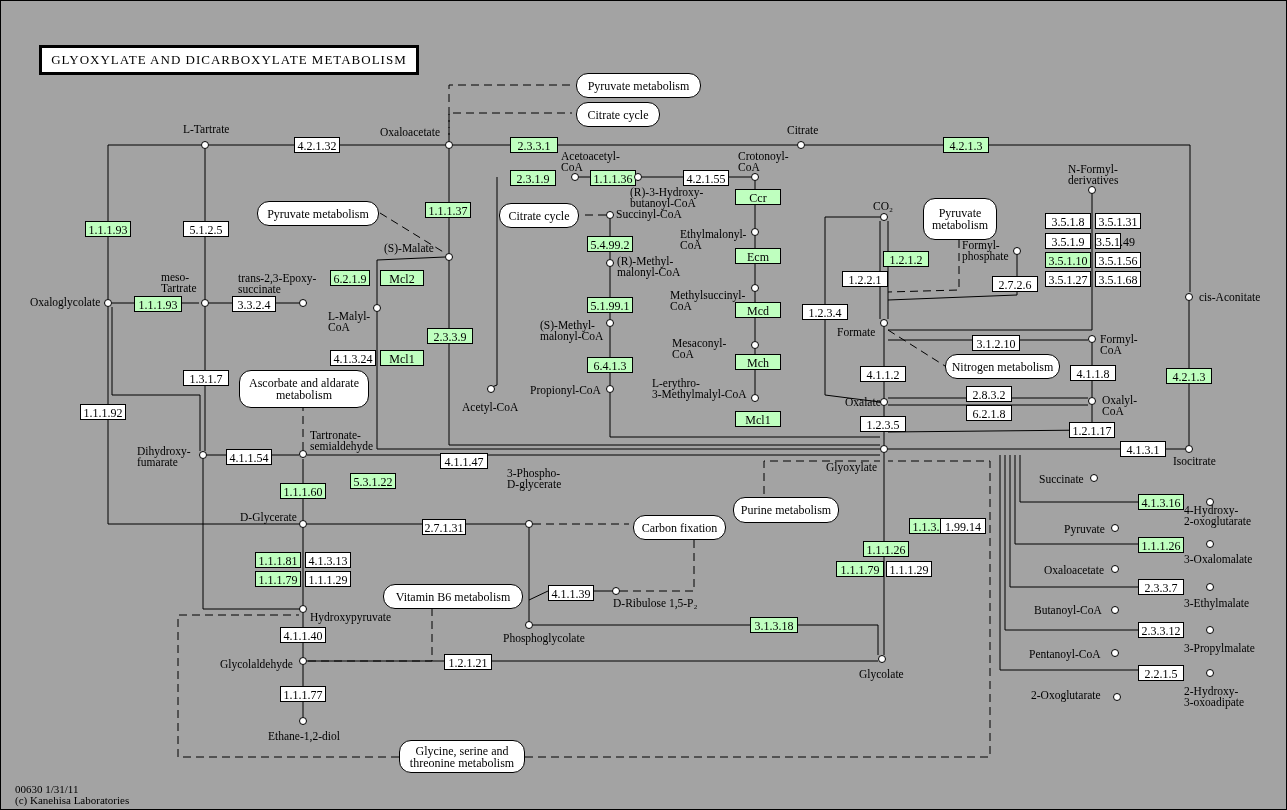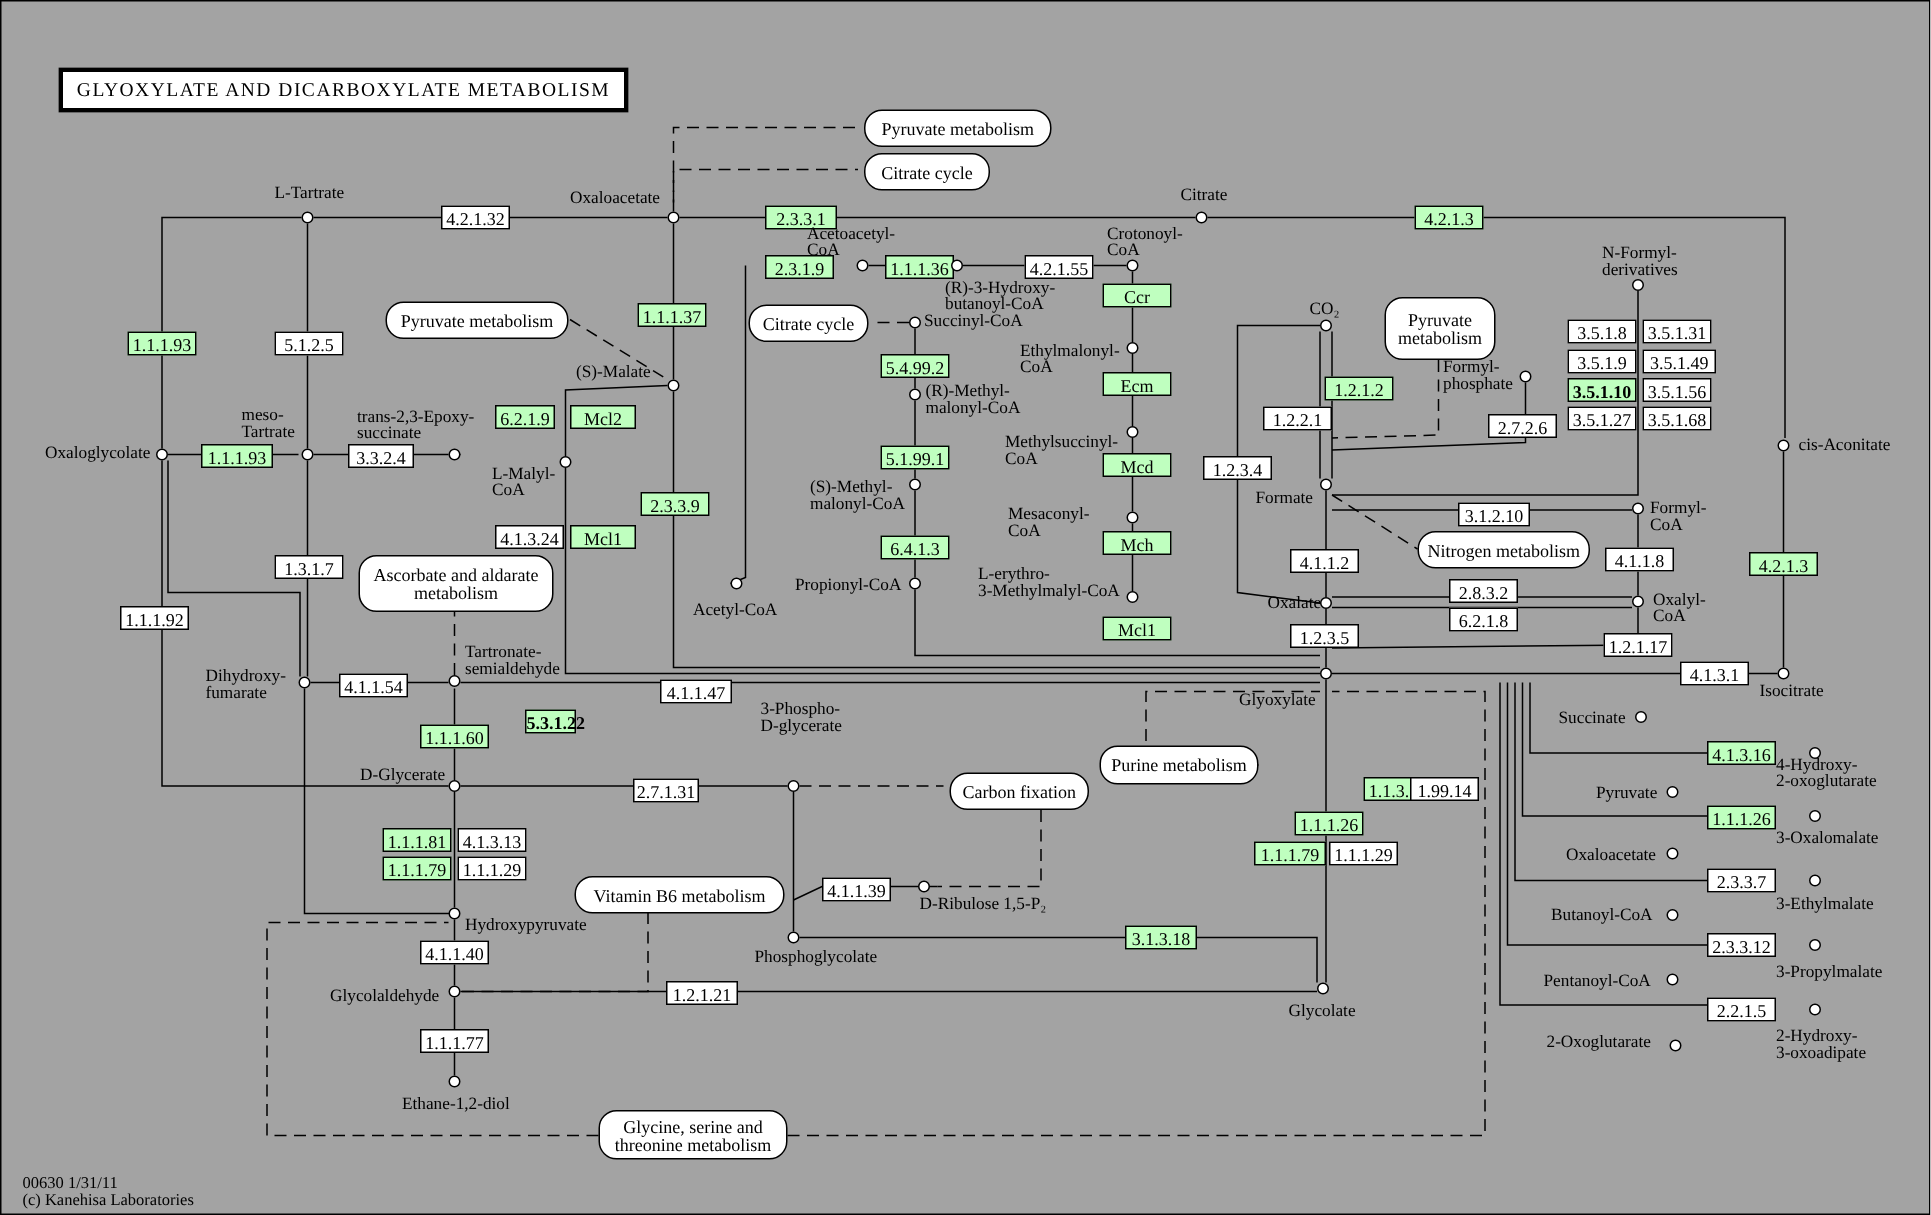--- a/index.html
+++ b/index.html
@@ -109,22 +109,22 @@
       <div class="enz" style="left: 183px; top: 221px; width: 46px;">5.1.2.5</div>
       <div class="enz hl" style="left: 425px; top: 202px; width: 46px;">1.1.1.37</div>
       <div class="enz hl" style="left: 587px; top: 236px; width: 46px;">5.4.99.2</div>
       <div class="enz hl" style="left: 735px; top: 248px; width: 46px;">Ecm</div>
       <div class="enz hl" style="left: 883px; top: 251px; width: 46px;">1.2.1.2</div>
       <div class="enz" style="left: 842px; top: 271px; width: 46px;">1.2.2.1</div>
       <div class="enz" style="left: 992px; top: 276px; width: 46px;">2.7.2.6</div>
       <div class="enz" style="left: 1045px; top: 213px; width: 46px;">3.5.1.8</div>
       <div class="enz" style="left: 1095px; top: 213px; width: 46px;">3.5.1.31</div>
       <div class="enz" style="left: 1045px; top: 233px; width: 46px;">3.5.1.9</div>
-      <div class="enz" style="left: 1095px; top: 233px; width: 49px;">3.5.1.49</div>
-      <div class="enz hl" style="left: 1045px; top: 252px; width: 46px; font-weight: bold;">3.5.1.10</div>
+      <div class="enz" style="left: 1095px; top: 233px; width: 26px;">3.5.1.49</div>
+      <div class="enz hl" style="left: 1045px; top: 252px; width: 46px;">3.5.1.10</div>
       <div class="enz" style="left: 1095px; top: 252px; width: 46px;">3.5.1.56</div>
       <div class="enz" style="left: 1045px; top: 271px; width: 46px;">3.5.1.27</div>
       <div class="enz" style="left: 1095px; top: 271px; width: 46px;">3.5.1.68</div>
       <div class="enz hl" style="left: 134px; top: 296px; width: 48px;">1.1.1.93</div>
       <div class="enz" style="left: 232px; top: 296px; width: 44px;">3.3.2.4</div>
       <div class="enz hl" style="left: 330px; top: 270px; width: 40px;">6.2.1.9</div>
       <div class="enz hl" style="left: 380px; top: 270px; width: 44px;">Mcl2</div>
       <div class="enz hl" style="left: 587px; top: 297px; width: 46px;">5.1.99.1</div>
       <div class="enz hl" style="left: 735px; top: 302px; width: 46px;">Mcd</div>
       <div class="enz" style="left: 802px; top: 304px; width: 46px;">1.2.3.4</div>
@@ -141,21 +141,21 @@
       <div class="enz" style="left: 80px; top: 404px; width: 46px;">1.1.1.92</div>
       <div class="enz hl" style="left: 735px; top: 411px; width: 46px;">Mcl1</div>
       <div class="enz" style="left: 966px; top: 386px; width: 46px;">2.8.3.2</div>
       <div class="enz" style="left: 966px; top: 405px; width: 46px;">6.2.1.8</div>
       <div class="enz" style="left: 860px; top: 416px; width: 46px;">1.2.3.5</div>
       <div class="enz" style="left: 1069px; top: 422px; width: 46px;">1.2.1.17</div>
       <div class="enz" style="left: 226px; top: 449px; width: 46px;">4.1.1.54</div>
       <div class="enz" style="left: 440px; top: 453px; width: 48px;">4.1.1.47</div>
       <div class="enz" style="left: 1120px; top: 441px; width: 46px;">4.1.3.1</div>
       <div class="enz hl" style="left: 280px; top: 483px; width: 46px;">1.1.1.60</div>
-      <div class="enz hl" style="left: 350px; top: 473px; width: 34px; font-weight: bold;">5.3.1.22</div>
+      <div class="enz hl" style="left: 350px; top: 473px; width: 46px;">5.3.1.22</div>
       <div class="enz hl" style="left: 1138px; top: 494px; width: 46px;">4.1.3.16</div>
       <div class="enz" style="left: 422px; top: 519px; width: 44px;">2.7.1.31</div>
       <div class="enz hl" style="left: 889px; top: 518px; width: 46px; margin-left: 20px;">1.1.3.15</div>
       <div class="enz" style="left: 940px; top: 518px; width: 46px;">1.99.14</div>
       <div class="enz hl" style="left: 863px; top: 541px; width: 46px;">1.1.1.26</div>
       <div class="enz hl" style="left: 836px; top: 561px; width: 48px;">1.1.1.79</div>
       <div class="enz" style="left: 886px; top: 561px; width: 46px;">1.1.1.29</div>
       <div class="enz hl" style="left: 255px; top: 552px; width: 46px;">1.1.1.81</div>
       <div class="enz" style="left: 305px; top: 552px; width: 46px;">4.1.3.13</div>
       <div class="enz hl" style="left: 1138px; top: 537px; width: 46px;">1.1.1.26</div>
@@ -183,21 +183,21 @@
       <div class="map" style="left: 383px; top: 584px; width: 140px; height: 25px; white-space: pre;">Vitamin B6 metabolism</div>
       <div class="map" style="left: 399px; top: 740px; width: 126px; height: 33px; white-space: pre;">Glycine, serine and
 threonine metabolism</div>
       <div class="cpd" style="left: 201px; top: 141px;"></div>
       <div class="lbl" style="left: 183px; top: 124px;">L-Tartrate</div>
       <div class="cpd" style="left: 445px; top: 141px;"></div>
       <div class="lbl" style="left: 380px; top: 127px;">Oxaloacetate</div>
       <div class="cpd" style="left: 797px; top: 141px;"></div>
       <div class="lbl" style="left: 787px; top: 125px;">Citrate</div>
       <div class="cpd" style="left: 571px; top: 173px;"></div>
-      <div class="lbl" style="left: 538px; top: 151px;">Acetoacetyl-
+      <div class="lbl" style="left: 561px; top: 151px;">Acetoacetyl-
 CoA</div>
       <div class="cpd" style="left: 634px; top: 173px;"></div>
       <div class="lbl" style="left: 630px; top: 187px;">(R)-3-Hydroxy-
 butanoyl-CoA</div>
       <div class="cpd" style="left: 751px; top: 173px;"></div>
       <div class="lbl" style="left: 738px; top: 151px;">Crotonoyl-
 CoA</div>
       <div class="cpd" style="left: 1088px; top: 186px;"></div>
       <div class="lbl" style="left: 1068px; top: 164px;">N-Formyl-
 derivatives</div>

